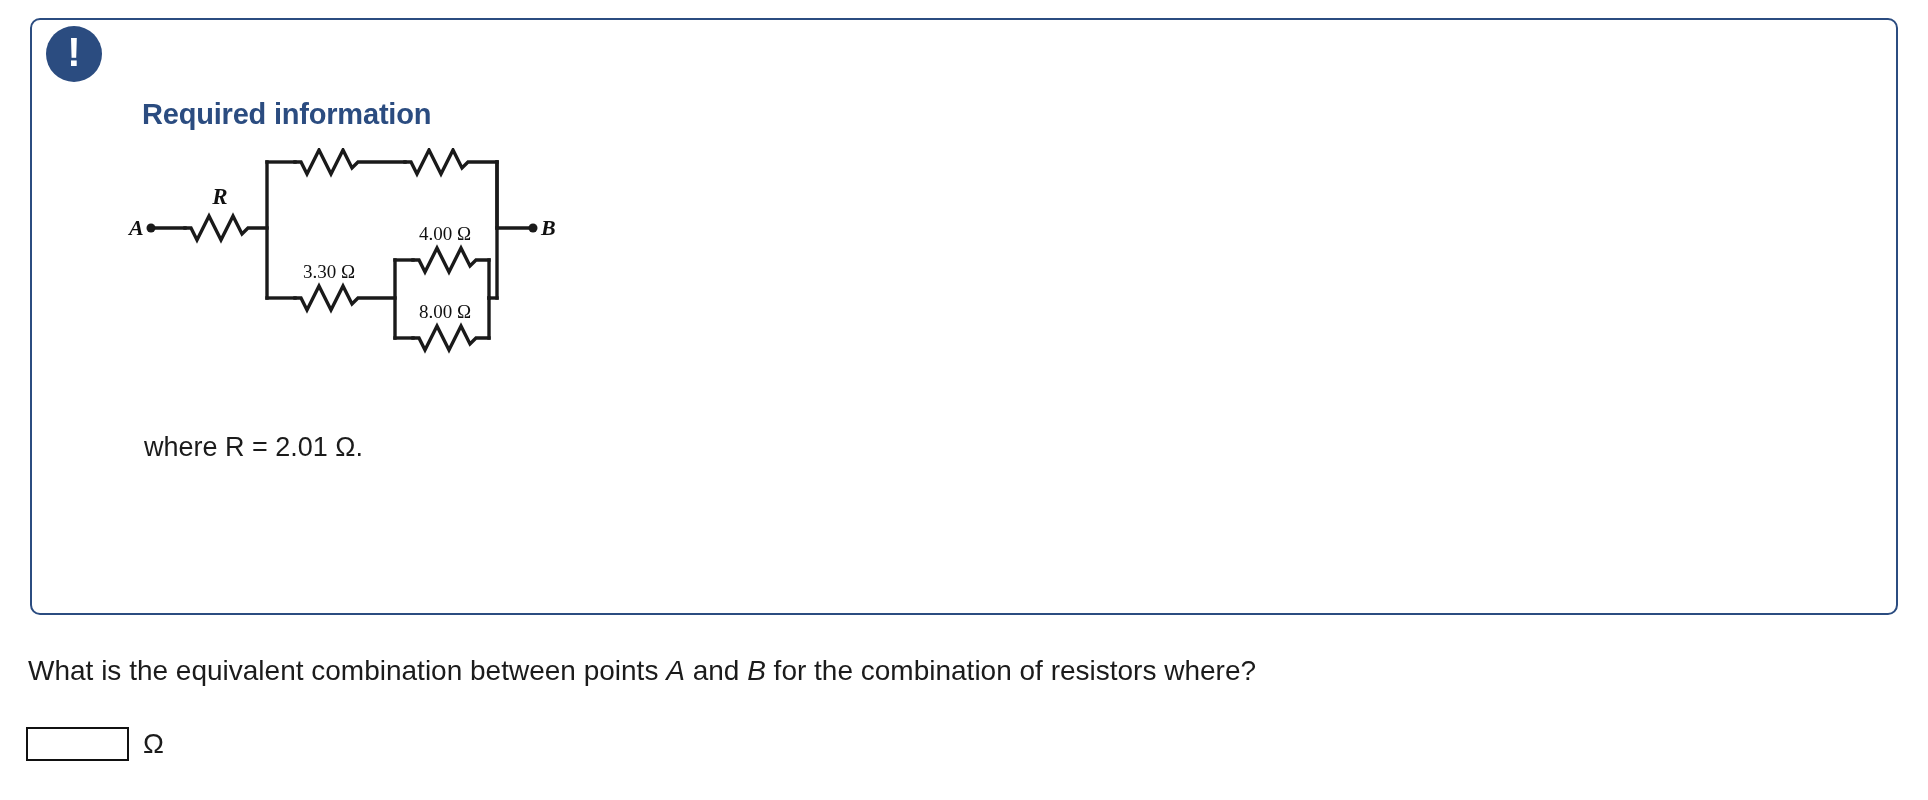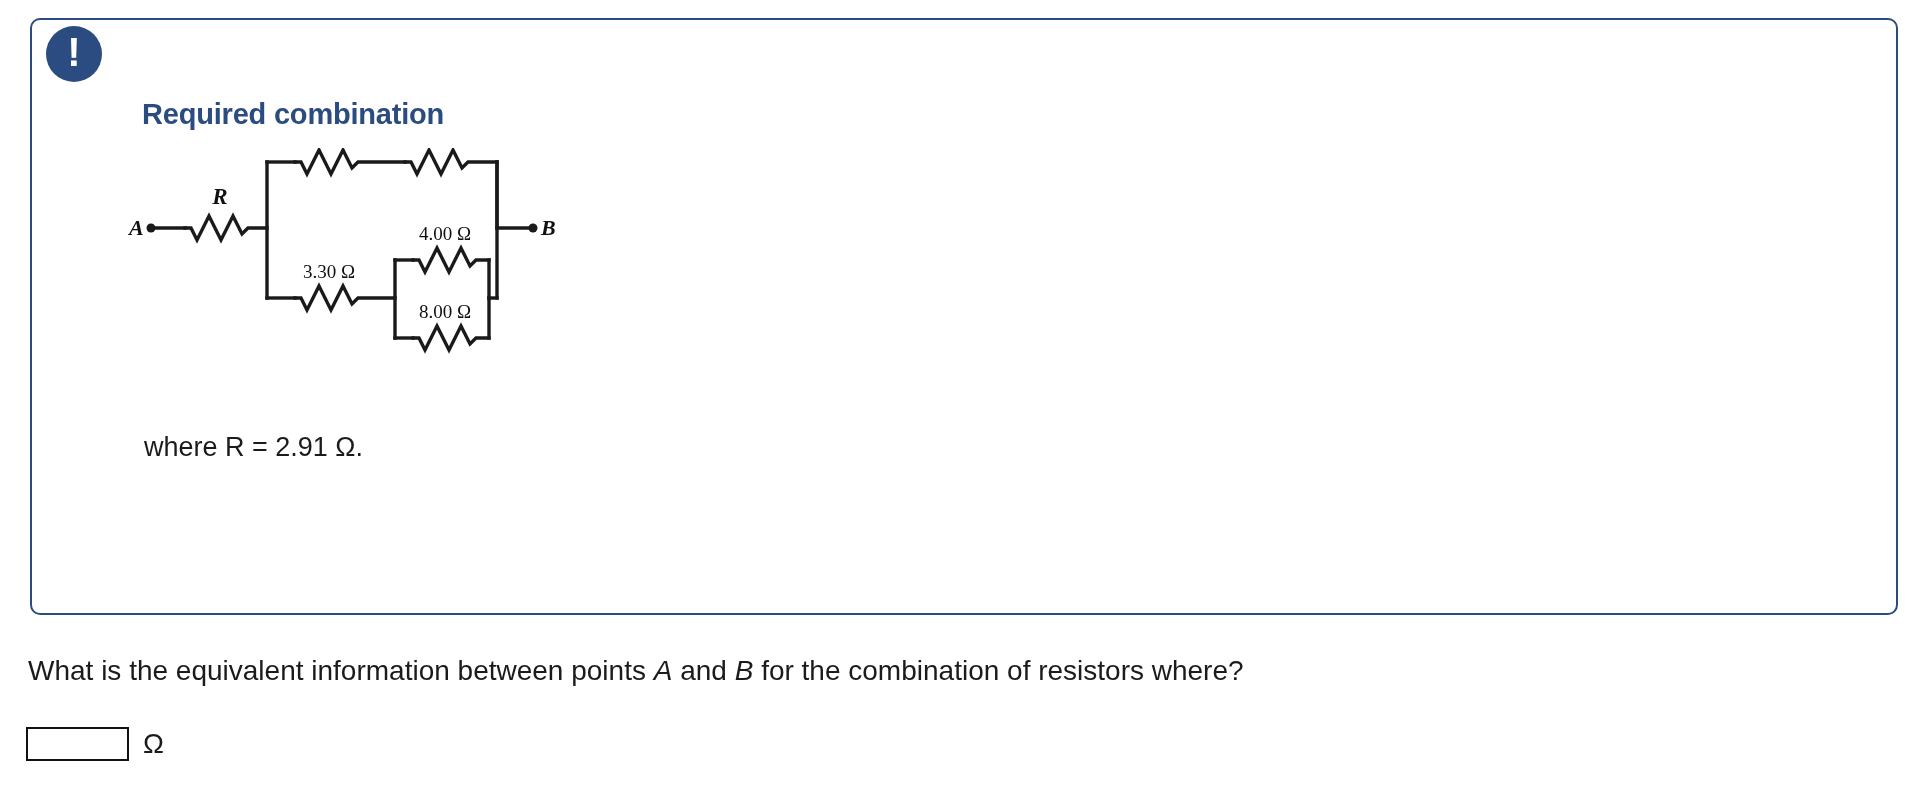--- a/index.html
+++ b/index.html
@@ -147,21 +147,21 @@
 </style>
 </head>
 <body>
 
 <div id="required-card">
 
   <div id="alert-badge">
     <span class="bang">!</span>
   </div>
 
-  <div id="card-heading">Required combination</div>
+  <div id="card-heading">Required information</div>
 
   <div id="circuit-figure">
     <svg width="600" height="250" viewBox="0 0 600 250" xmlns="http://www.w3.org/2000/svg">
 
       <circle class="term-dot" cx="24" cy="80" r="4.5"></circle>
       <path class="wire" d="M24,80 L58,80"></path>
 
       <path class="wire" d="M58,80 L64,80 L70,92 L82,68 L94,92 L106,68 L115,86 L121,80 L140,80"></path>
 
       <path class="wire" d="M140,80 L140,14 M140,80 L140,150"></path>
@@ -197,21 +197,21 @@
 
       <text class="lbl" x="202" y="-6" text-anchor="middle">2.00 Ω</text>
       <text class="lbl" x="312" y="-6" text-anchor="middle">1.00 Ω</text>
 
       <text class="lbl" x="202" y="130" text-anchor="middle">3.30 Ω</text>
       <text class="lbl" x="318" y="92" text-anchor="middle">4.00 Ω</text>
       <text class="lbl" x="318" y="170" text-anchor="middle">8.00 Ω</text>
     </svg>
   </div>
 
-  <div id="where-line">where R = 2.91 Ω.</div>
+  <div id="where-line">where R = 2.01 Ω.</div>
 </div>
 
-<div id="question-text"><span>What is the equivalent information between points </span><span class="var">A</span><span> and </span><span class="var">B</span><span> for the combination of resistors where?</span></div>
+<div id="question-text"><span>What is the equivalent combination between points </span><span class="var">A</span><span> and </span><span class="var">B</span><span> for the combination of resistors where?</span></div>
 
 <div id="answer-row">
   <input id="answer-input" type="text" placeholder="" style="">
   <span id="answer-unit">Ω</span>
 </div>
 
 </body></html>

